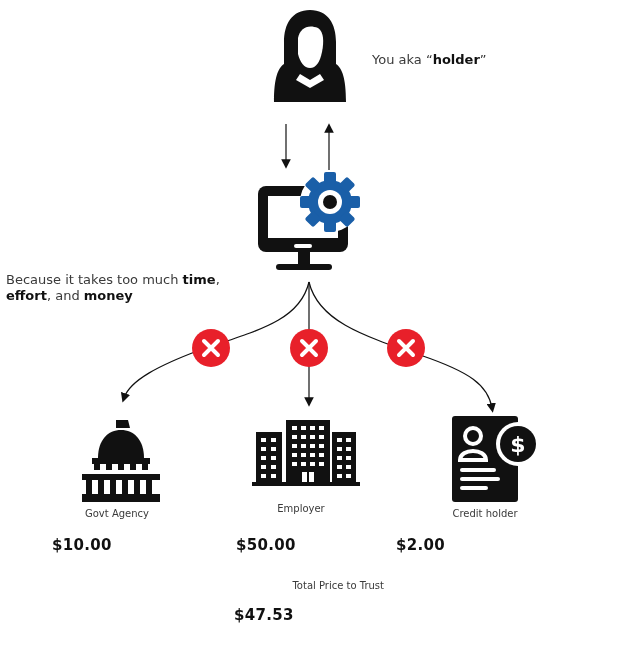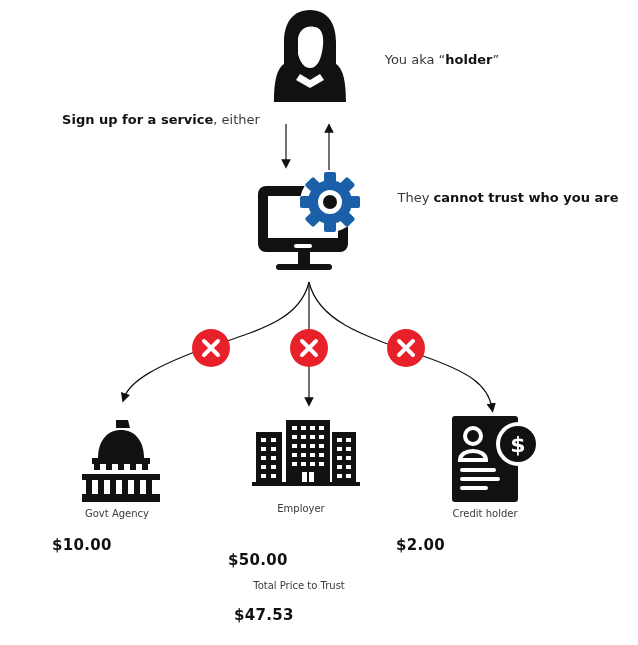--- a/index.html
+++ b/index.html
@@ -1,19 +1,19 @@
 <!DOCTYPE html>
 <html><head>
 <meta charset="utf-8">
 <style>
   html, body { margin:0; padding:0; background:#ffffff; }
   body { width:638px; height:645px; position:relative; overflow:hidden;
          font-family:"DejaVu Sans", sans-serif; color:#333; }
   .abs { position:absolute; }
-  .txt { font-size:13px; line-height:16px; color:#3a3a3a; text-align:center; }
+  .txt { font-size:13px; line-height:16px; color:#3a3a3a; }
   .txt b { color:#111; font-weight:bold; }
   .price { font-size:15px; font-weight:bold; color:#111; text-align:left; letter-spacing:0.3px; }
   .label { font-size:10px; color:#3a3a3a; text-align:center; }
   svg { display:block; }
 </style>
 </head>
 <body>
 
 <svg class="abs" style="left:0;top:0;" width="638" height="645">
   <defs>
@@ -33,21 +33,20 @@
 <div class="abs" style="left:270px;top:8px;">
   <svg width="80" height="96" viewBox="0 0 80 96">
     <path d="M40,2 C22,2 14,16 14,34 L14,56 C8,60 4,70 4,94 L76,94 C76,70 72,60 66,56 L66,34 C66,16 58,2 40,2 Z" fill="#111"></path>
     <path d="M28,30 C30,20 38,16 48,20 C54,24 54,34 52,44 C50,54 46,60 40,60 C34,60 30,54 28,46 Z" fill="#fff"></path>
     <path d="M30,66 L40,72 L50,66 L54,72 L40,80 L26,72 Z" fill="#fff"></path>
   </svg>
 </div>
 <div class="abs txt" style="left:372px;top:52px;width:140px;"><span>You aka “</span><b>holder</b><span>”</span></div>
 
 <div class="abs txt" style="left:48px;top:112px;width:226px;">
-  <div><b>Sign up for a service</b><span>, either</span></div>
 </div>
 
 <div class="abs" style="left:254px;top:168px;">
   <svg width="112" height="110" viewBox="0 0 112 110">
     <rect x="4" y="18" width="90" height="66" rx="8" fill="#111"></rect>
     <rect x="14" y="28" width="70" height="42" fill="#fff"></rect>
     <rect x="40" y="76" width="18" height="4" rx="2" fill="#fff"></rect>
     <rect x="44" y="84" width="12" height="12" fill="#111"></rect>
     <rect x="22" y="96" width="56" height="6" rx="3" fill="#111"></rect>
     <g transform="translate(76,34)">
@@ -63,24 +62,25 @@
         <rect x="-6" y="-30" width="12" height="12" rx="2" transform="rotate(225)"></rect>
         <rect x="-6" y="-30" width="12" height="12" rx="2" transform="rotate(315)"></rect>
       </g>
       <circle r="12" fill="#fff"></circle>
       <circle r="7" fill="#111"></circle>
     </g>
   </svg>
 </div>
 
 <div class="abs txt" style="left:386px;top:190px;width:244px;">
-  <div><span>They </span><b>cannot trust who you are</b></div>
 </div>
 
 <div class="abs txt" style="left:6px;top:272px;width:250px;">
+  <div><span>Because it takes too much </span><b>time</b><span>,</span></div>
+  <div><b>effort</b><span>, and </span><b>money</b></div>
 </div>
 
 <div class="abs" style="left:192px;top:329px;">
   <svg width="38" height="38" viewBox="0 0 38 38">
       <circle cx="19" cy="19" r="19" fill="#e8202a"></circle>
       <path d="M12,12 L26,26 M26,12 L12,26" stroke="#fff" stroke-width="4" stroke-linecap="round"></path>
     </svg>
 </div>
 <div class="abs" style="left:290px;top:329px;">
   <svg width="38" height="38" viewBox="0 0 38 38">
@@ -164,32 +164,32 @@
       <rect x="85" y="36" width="5" height="4"></rect>
         <rect x="94" y="36" width="5" height="4"></rect>
       <rect x="85" y="45" width="5" height="4"></rect>
         <rect x="94" y="45" width="5" height="4"></rect>
       <rect x="85" y="54" width="5" height="4"></rect>
         <rect x="94" y="54" width="5" height="4"></rect>
     </g>
   </svg>
 </div>
 <div class="abs label" style="left:236px;top:503px;width:130px;">Employer</div>
-<div class="abs price" style="left:228px;top:536px;width:130px;margin-top:15px;">$50.00</div>
+<div class="abs price" style="left:236px;top:536px;width:130px;">$50.00</div>
 
 <div class="abs" style="left:450px;top:414px;">
   <svg width="90" height="90" viewBox="0 0 90 90">
     <rect x="2" y="2" width="66" height="86" rx="3" fill="#111"></rect>
     <circle cx="23" cy="22" r="8" fill="none" stroke="#fff" stroke-width="4"></circle>
     <path d="M10,46 C10,34 36,34 36,46 Z" fill="none" stroke="#fff" stroke-width="4"></path>
     <rect x="10" y="54" width="36" height="4" rx="2" fill="#fff"></rect>
     <rect x="10" y="63" width="40" height="4" rx="2" fill="#fff"></rect>
     <rect x="10" y="72" width="28" height="4" rx="2" fill="#fff"></rect>
     <circle cx="68" cy="30" r="22" fill="#fff"></circle>
     <circle cx="68" cy="30" r="18" fill="#111"></circle>
     <text x="68" y="38" font-family="DejaVu Sans, sans-serif" font-weight="bold" font-size="22" fill="#fff" text-anchor="middle">$</text>
   </svg>
 </div>
 <div class="abs label" style="left:420px;top:508px;width:130px;">Credit holder</div>
 <div class="abs price" style="left:396px;top:536px;width:124px;">$2.00</div>
 
-<div class="abs label" style="left:214px;top:580px;width:170px;">Total Price to Trust</div>
+<div class="abs label" style="left:214px;top:580px;width:170px;text-align:right;">Total Price to Trust</div>
 <div class="abs price" style="left:234px;top:606px;width:130px;">$47.53</div>
 
 </body></html>

